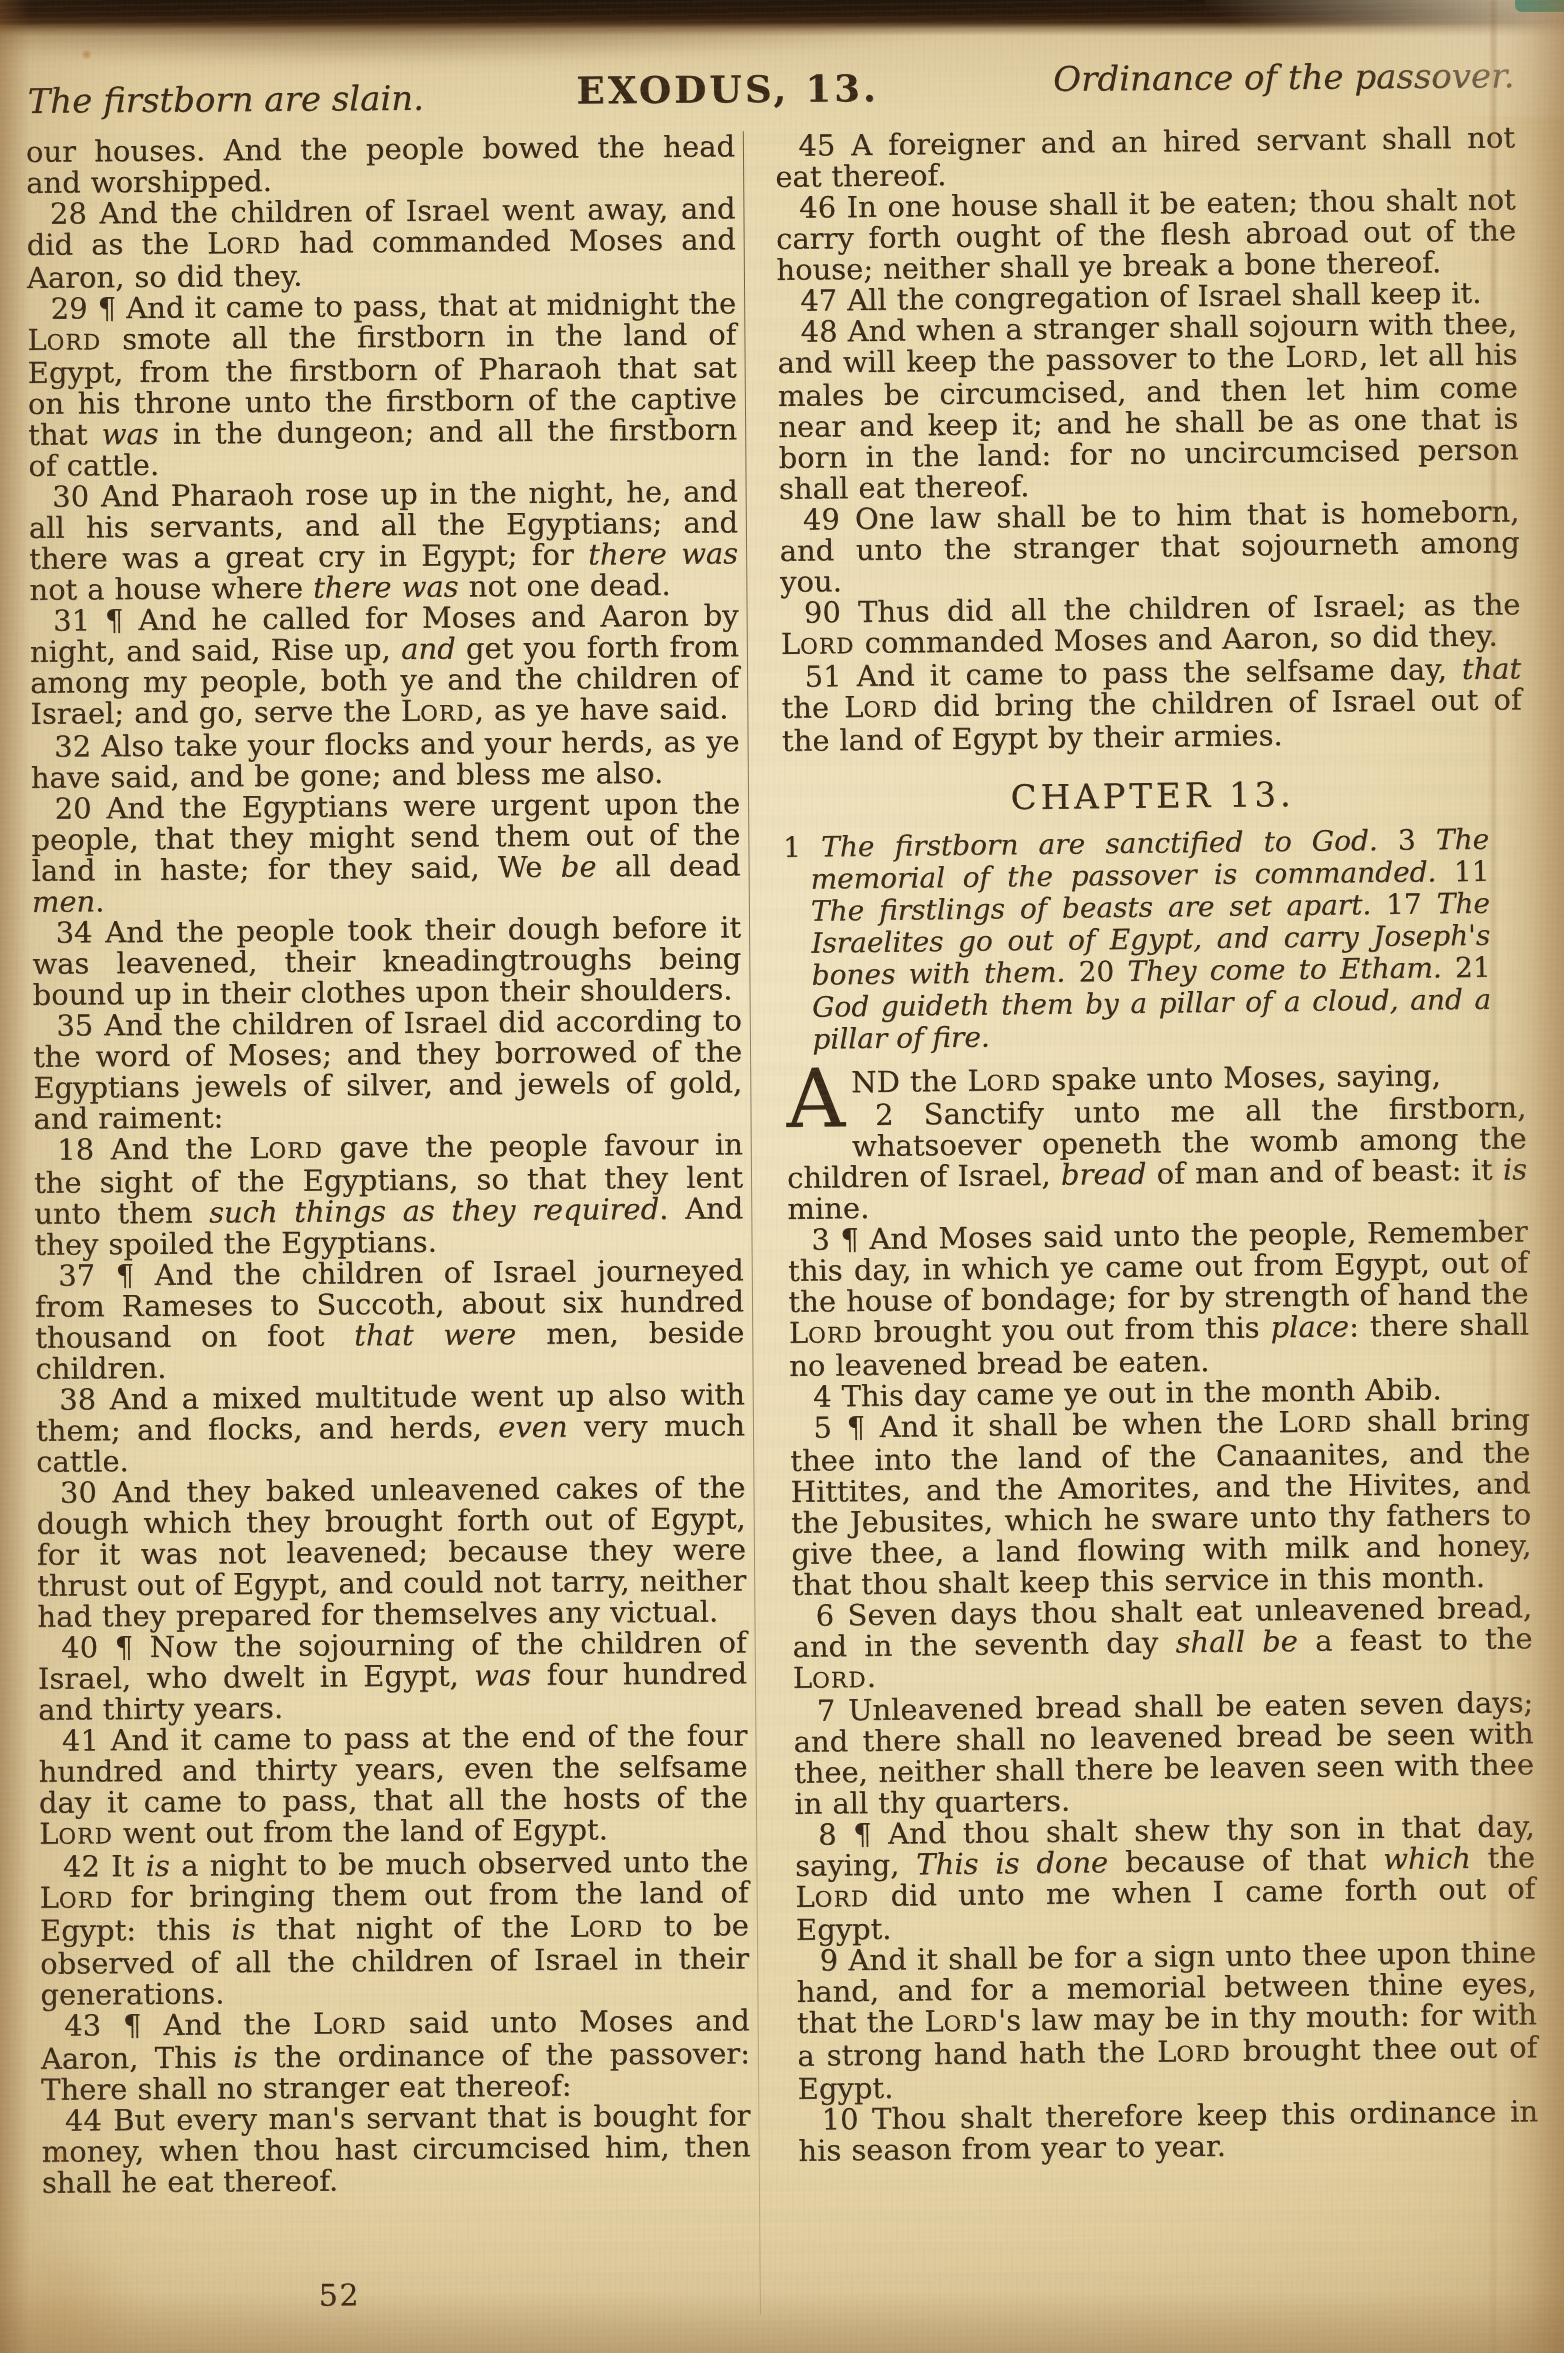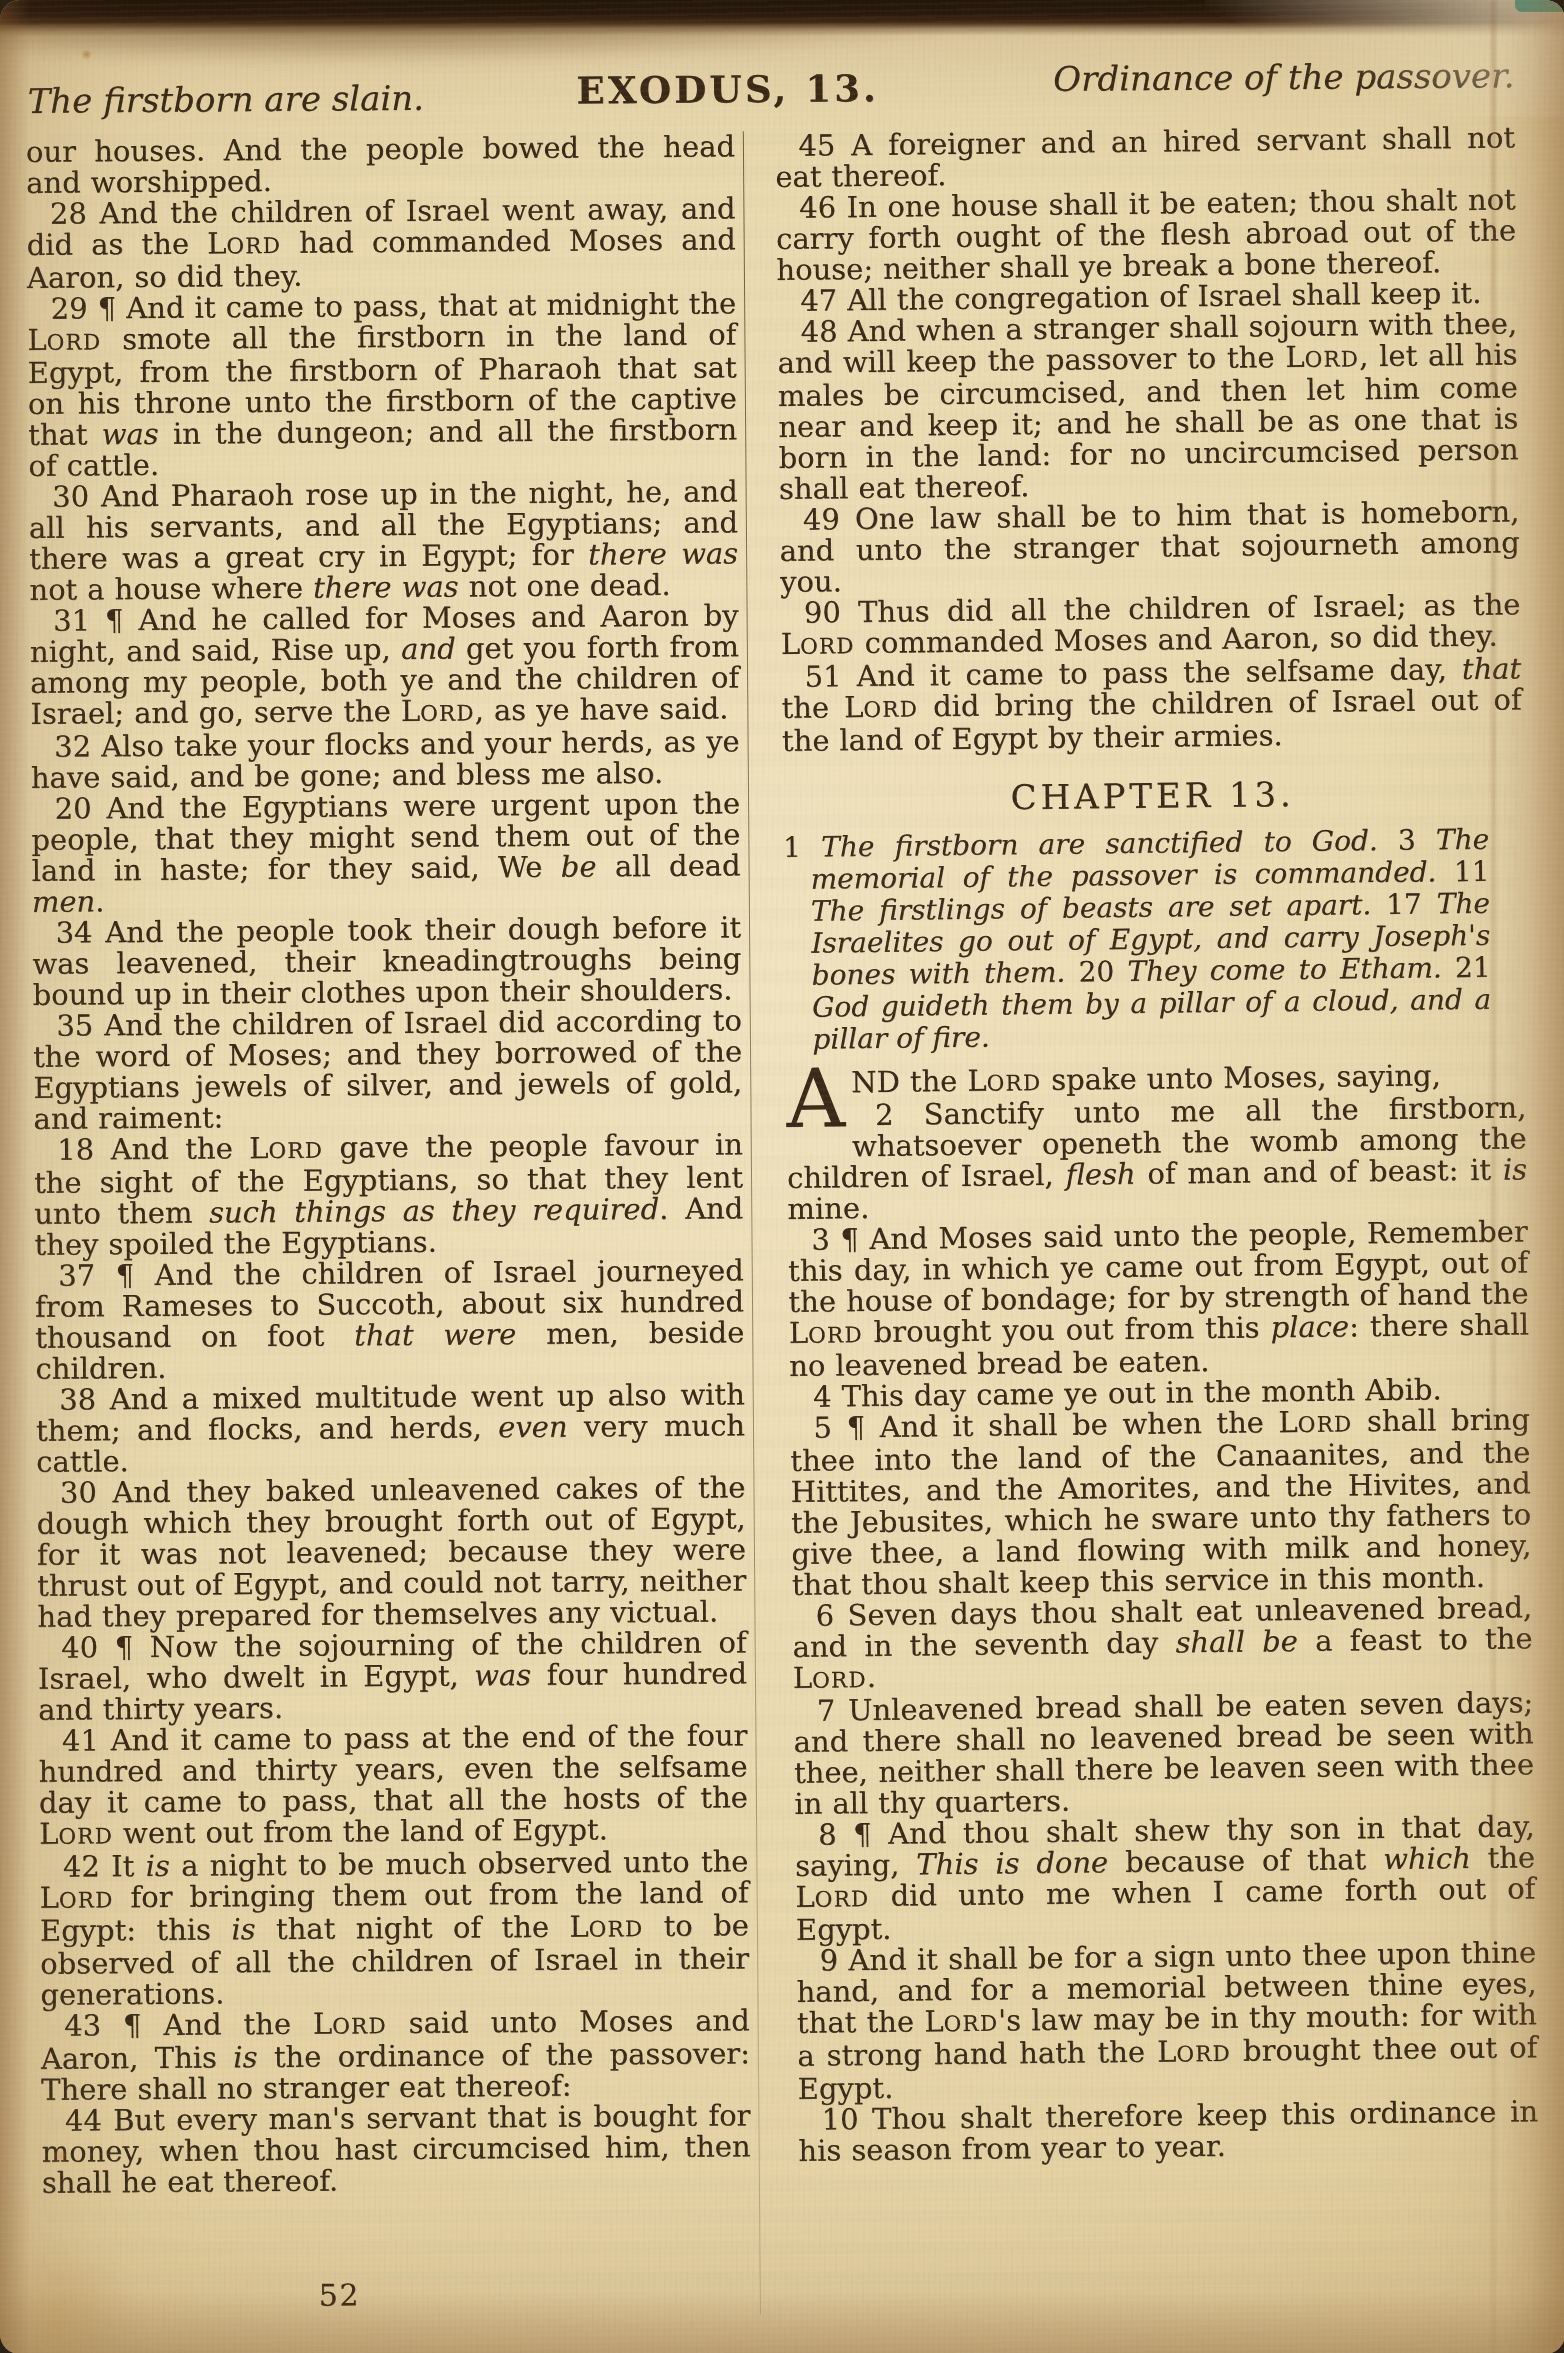--- a/index.html
+++ b/index.html
@@ -1,21 +1,20 @@
 <!DOCTYPE html>
 <html lang="en" style="font-size:12.5px"><head>
 <meta charset="utf-8">
 <style>
   html,body { margin:0; padding:0; background:#2b2115; }
   .scan {
     position:relative; width:1565px; height:2354px; overflow:hidden;
     font-family:"DejaVu Serif", serif; color:#372817;
     background: radial-gradient(115% 92% at 48% 42%, #f0e3c0 0%, #e9d8ae 40%, #e2cfa0 62%, #d6bd8a 83%, #c6a672 100%);
     text-shadow: 0.3px 0.3px 0.6px rgba(58,40,22,0.55);
-    border-radius: 20px;
   }
   .layer { position:absolute; pointer-events:none; }
   .top-band { top:0; left:0; width:100%; height:36px;
     background:linear-gradient(180deg,#120b06 0%,#1d1008 38%,#3a2412 62%, rgba(90,60,30,0.45) 80%, rgba(90,60,30,0) 100%); }
   .top-smear { top:6.3px; left:-31px; width:1252px; height:78px; filter:blur(6.3px);
     background:radial-gradient(70% 95% at 30% 0%, rgba(66,42,20,0.70), rgba(110,75,40,0.28) 55%, rgba(110,75,40,0) 78%); }
   .top-right-light { top:0; right:0; width:360px; height:117px;
     background:linear-gradient(205deg, rgba(247,235,203,0.95), rgba(247,235,203,0) 62%); }
   .corner-teal { top:0; right:0; width:50px; height:11.7px; background:#2f8f7d; opacity:.75; border-bottom-left-radius:7px; }
   .left-edge { left:0; top:0; bottom:0; width:30px;
@@ -112,21 +111,21 @@
           <p class="verse"><span class="vnum">47 </span>All the congregation of Israel shall keep it.</p>
           <p class="verse"><span class="vnum">48 </span>And when a stranger shall sojourn with thee, and will keep the passover to the <span class="lord">L<span class="sc">ORD</span></span>, let all his males be circumcised, and then let him come near and keep it; and he shall be as one that is born in the land: for no uncircumcised person shall eat thereof.</p>
           <p class="verse"><span class="vnum">49 </span>One law shall be to him that is homeborn, and unto the stranger that sojourneth among you.</p>
           <p class="verse"><span class="vnum">90 </span>Thus did all the children of Israel; as the <span class="lord">L<span class="sc">ORD</span></span> commanded Moses and Aaron, so did they.</p>
           <p class="verse"><span class="vnum">51 </span>And it came to pass the selfsame day, <i>that</i> the <span class="lord">L<span class="sc">ORD</span></span> did bring the children of Israel out of the land of Egypt by their armies.</p>
           <div class="chapter-heading">CHAPTER 13.</div>
           <p class="summary"><span class="sum-num">1 </span><span>The firstborn are sanctified to God.</span>  <span class="sum-num">3 </span><span>The memorial of the passover is commanded.</span>  <span class="sum-num">11 </span><span>The firstlings of beasts are set apart.</span>  <span class="sum-num">17 </span><span>The Israelites go out of Egypt, and carry Joseph's bones with them.</span>  <span class="sum-num">20 </span><span>They come to Etham.</span>  <span class="sum-num">21 </span><span>God guideth them by a pillar of a cloud, and a pillar of fire.</span>  </p>
           <div class="opening">
             <span class="dropcap">A</span>
             <p class="verse noindent">ND the <span class="lord">L<span class="sc">ORD</span></span> spake unto Moses, saying,</p>
-            <p class="verse"><span class="vnum">2 </span>Sanctify unto me all the firstborn, whatsoever openeth the womb among the children of Israel, <i>flesh</i> of man and of beast: it <i>is</i> mine.</p>
+            <p class="verse"><span class="vnum">2 </span>Sanctify unto me all the firstborn, whatsoever openeth the womb among the children of Israel, <i>bread</i> of man and of beast: it <i>is</i> mine.</p>
           </div>
           <p class="verse"><span class="vnum">3 ¶ </span>And Moses said unto the people, Remember this day, in which ye came out from Egypt, out of the house of bondage; for by strength of hand the <span class="lord">L<span class="sc">ORD</span></span> brought you out from this <i>place</i>: there shall no leavened bread be eaten.</p>
           <p class="verse"><span class="vnum">4 </span>This day came ye out in the month Abib.</p>
           <p class="verse"><span class="vnum">5 ¶ </span>And it shall be when the <span class="lord">L<span class="sc">ORD</span></span> shall bring thee into the land of the Canaanites, and the Hittites, and the Amorites, and the Hivites, and the Jebusites, which he sware unto thy fathers to give thee, a land flowing with milk and honey, that thou shalt keep this service in this month.</p>
           <p class="verse"><span class="vnum">6 </span>Seven days thou shalt eat unleavened bread, and in the seventh day <i>shall be</i> a feast to the <span class="lord">L<span class="sc">ORD</span></span>.</p>
           <p class="verse"><span class="vnum">7 </span>Unleavened bread shall be eaten seven days; and there shall no leavened bread be seen with thee, neither shall there be leaven seen with thee in all thy quarters.</p>
           <p class="verse"><span class="vnum">8 ¶ </span>And thou shalt shew thy son in that day, saying, <i>This is done</i> because of that <i>which</i> the <span class="lord">L<span class="sc">ORD</span></span> did unto me when I came forth out of Egypt.</p>
           <p class="verse"><span class="vnum">9 </span>And it shall be for a sign unto thee upon thine hand, and for a memorial between thine eyes, that the <span class="lord">L<span class="sc">ORD</span></span>'s law may be in thy mouth: for with a strong hand hath the <span class="lord">L<span class="sc">ORD</span></span> brought thee out of Egypt.</p>
           <p class="verse"><span class="vnum">10 </span>Thou shalt therefore keep this ordinance in his season from year to year.</p>
         </div>

